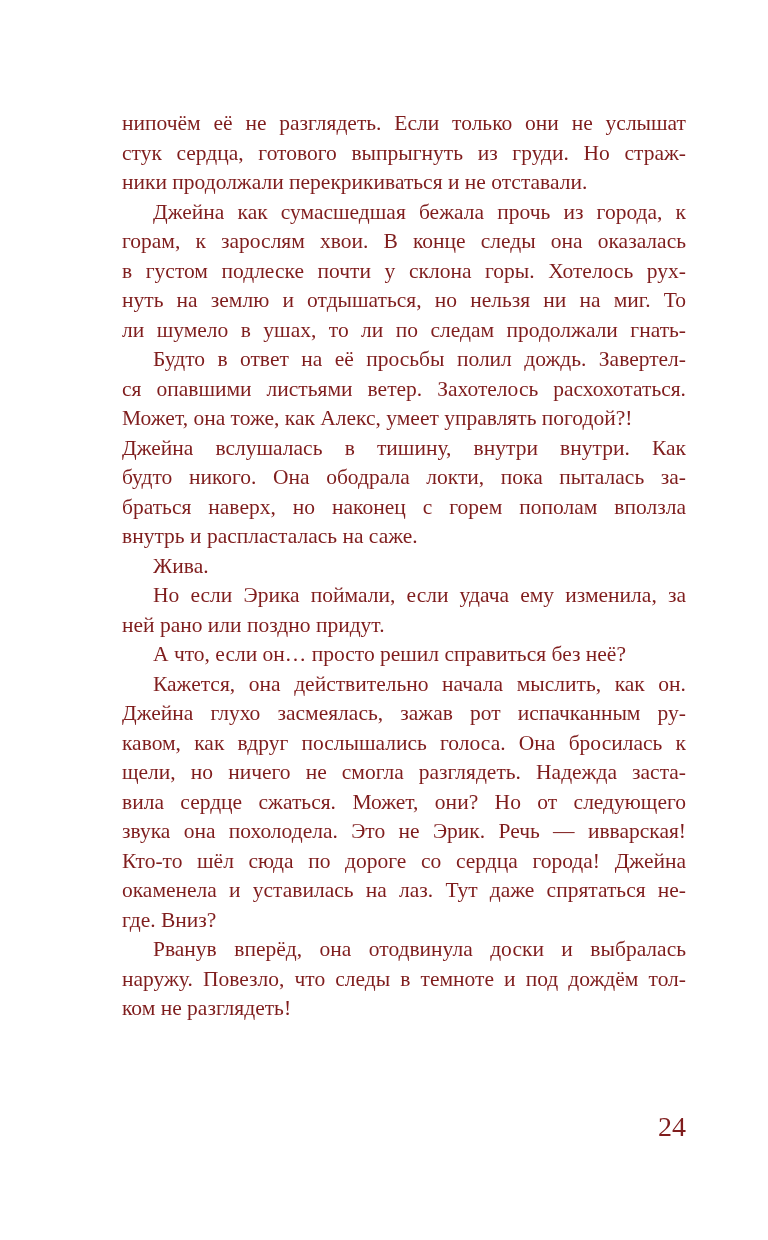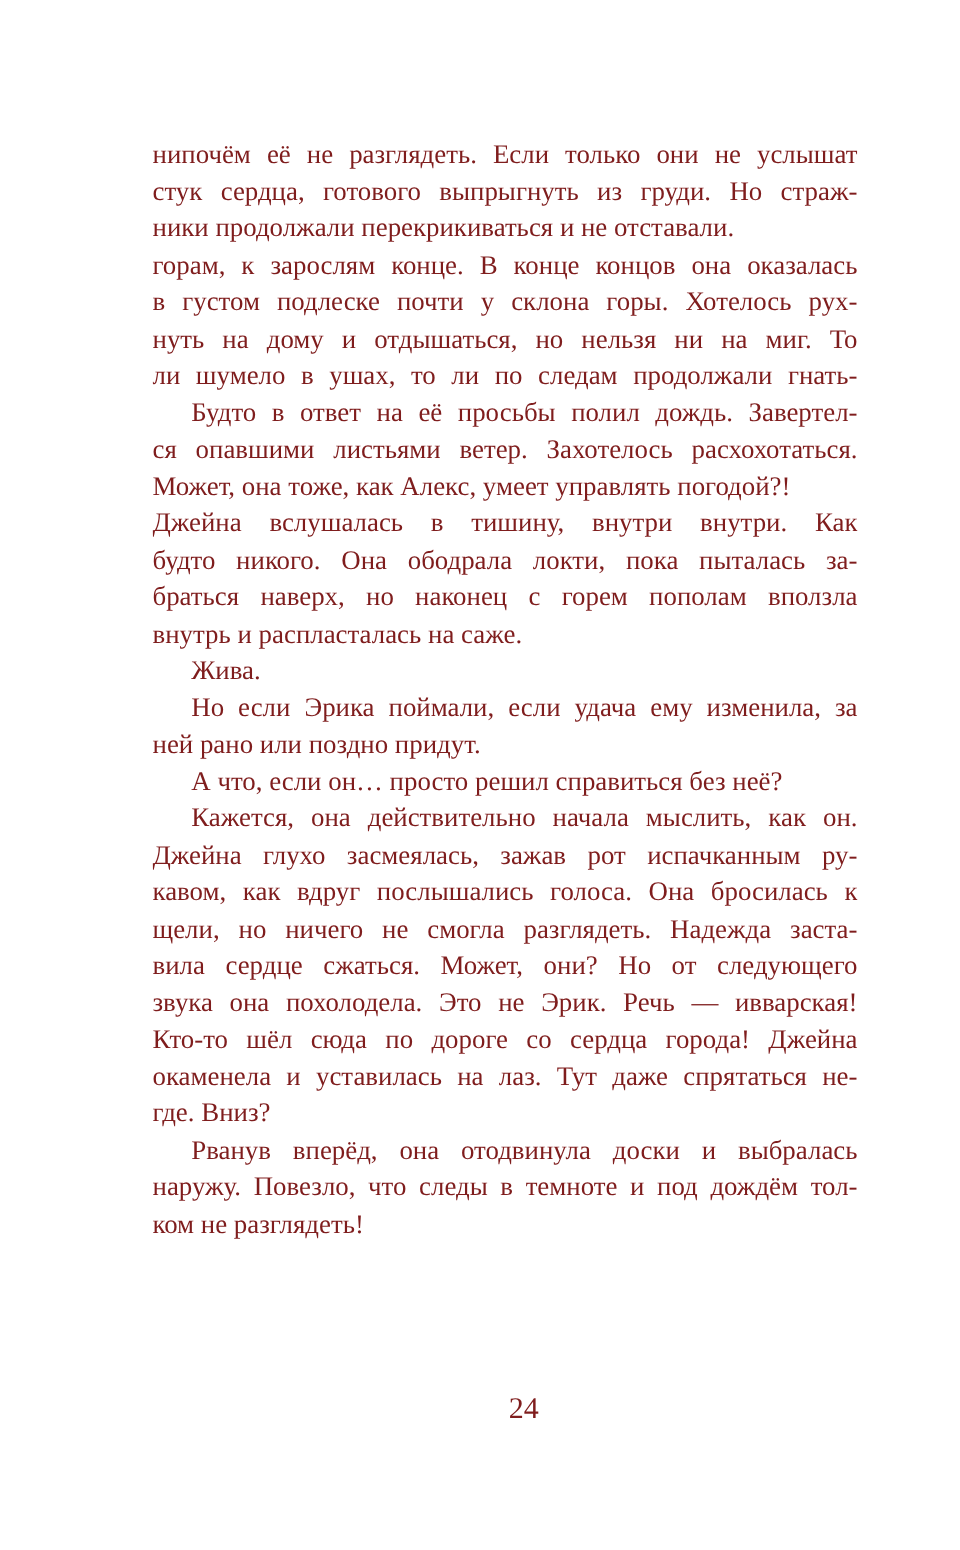--- a/index.html
+++ b/index.html
@@ -42,39 +42,40 @@
   .text-line.para-last {
     text-align-last: left;
   }
   .page-number {
     position: absolute;
     left: 122px;
     top: 1113px;
     width: 564px;
     padding-left: 30px;
     box-sizing: border-box;
-    text-align: center;
-    font-size: 24px;
+    text-align: right;
+    font-size: 28px;
     line-height: 28px;
   }
 </style>
 </head>
 <body>
 
 <div class="book-page">
   <div class="text-block" id="text-block">
       <div class="para">
         <div class="text-line">нипочём её не разглядеть. Если только они не услышат</div>
         <div class="text-line">стук сердца, готового выпрыгнуть из груди. Но страж-</div>
         <div class="text-line para-last">ники продолжали перекрикиваться и не отставали.</div>
       </div>
       <div class="para">
-        <div class="text-line">горам, к зарослям конце. В конце концов она оказалась</div>
+        <div class="text-line first-indent">Джейна как сумасшедшая бежала прочь из города, к</div>
+        <div class="text-line">горам, к зарослям хвои. В конце следы она оказалась</div>
         <div class="text-line">в густом подлеске почти у склона горы. Хотелось рух-</div>
-        <div class="text-line">нуть на дому и отдышаться, но нельзя ни на миг. То</div>
+        <div class="text-line">нуть на землю и отдышаться, но нельзя ни на миг. То</div>
         <div class="text-line">ли шумело в ушах, то ли по следам продолжали гнать-</div>
       </div>
       <div class="para">
         <div class="text-line first-indent">Будто в ответ на её просьбы полил дождь. Завертел-</div>
         <div class="text-line">ся опавшими листьями ветер. Захотелось расхохотаться.</div>
         <div class="text-line para-last">Может, она тоже, как Алекс, умеет управлять погодой?!</div>
       </div>
       <div class="para">
         <div class="text-line">Джейна вслушалась в тишину, внутри внутри. Как</div>
         <div class="text-line">будто никого. Она ободрала локти, пока пыталась за-</div>

